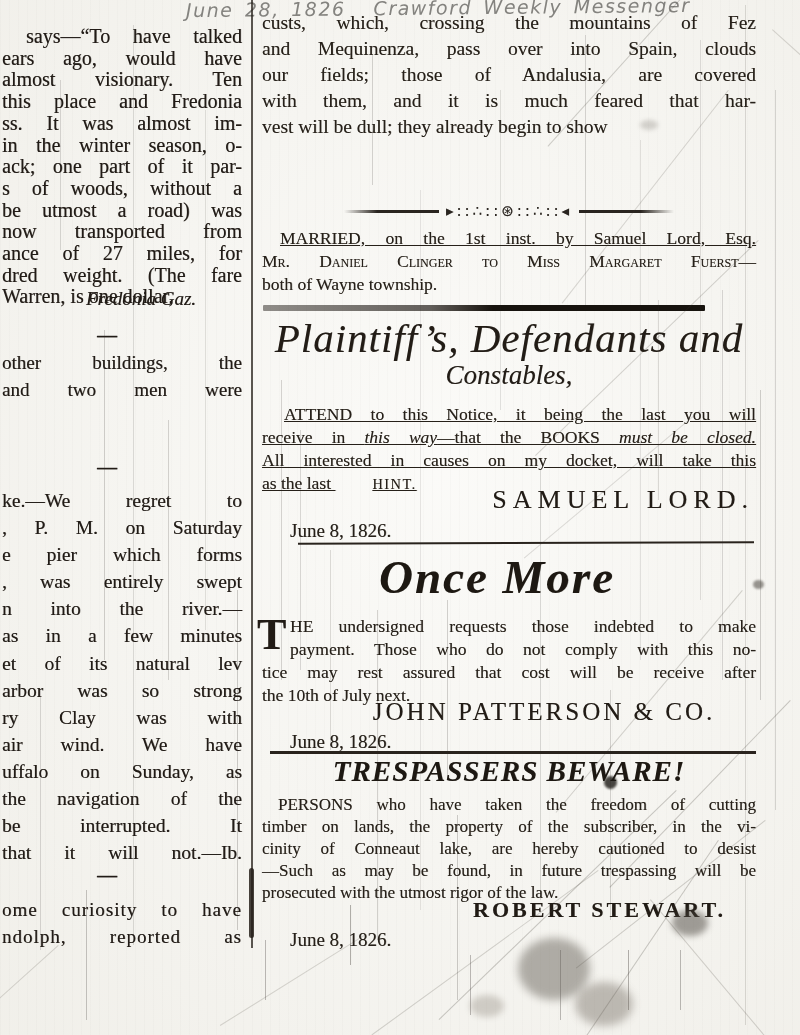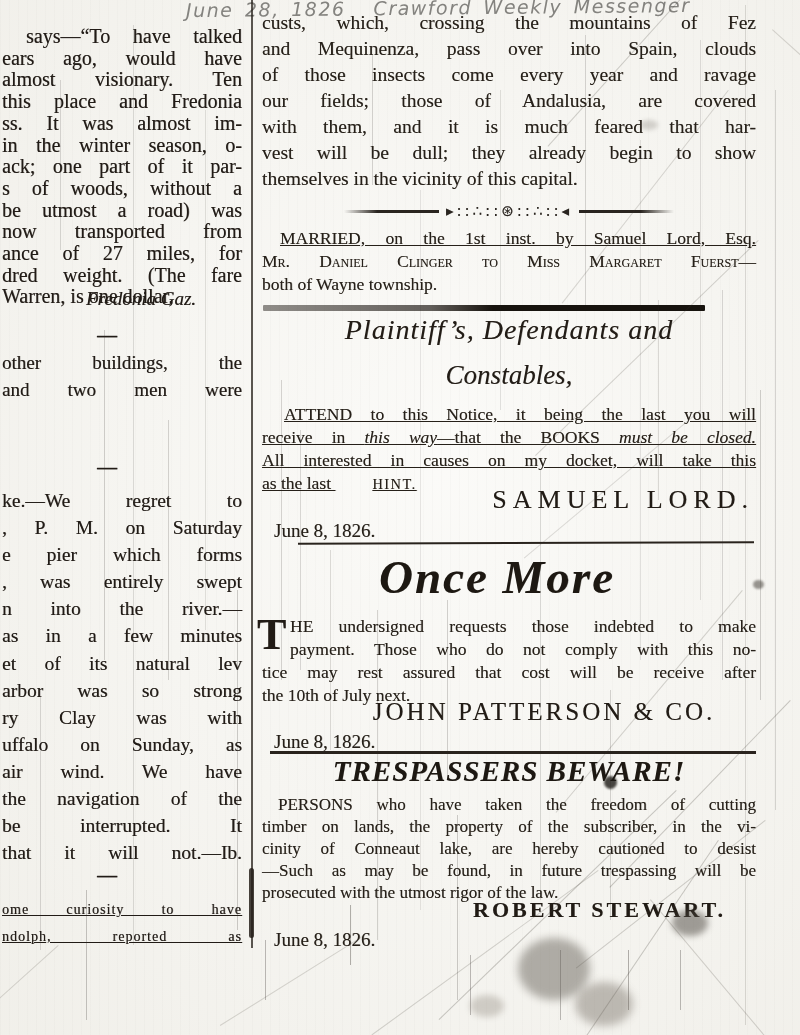--- a/index.html
+++ b/index.html
@@ -28,42 +28,42 @@
   .lc-para, .rc-para { position:absolute; left:0; width:100%; }
   .line { text-align:justify; text-align-last:justify; }
   .last-left .line:last-child { text-align-last:left; }
   
   #lc1 { top:26px;  font-size:20px;   line-height:21.7px; }
   #lc1 .line:first-child { padding-left:24px; }
   .lc-credit { position:absolute; top:288px; left:40px; width:198px; text-align:center; font-style:italic; font-size:19px; }
   .lc-dash { position:absolute; left:95px; font-size:20px; font-weight:bold; }
   #lc2 { top:350px; font-size:19px;   line-height:26.5px; }
   #lc3 { top:487px; font-size:19.5px; line-height:27.1px; }
-  #lc4 { top:896px; font-size:14px; line-height:27px; letter-spacing:1px;text-decoration:underline; }
+  #lc4 { top:896px; font-size:19px; line-height:27px; letter-spacing:1px; }
   
   #locusts { top:10px; font-size:19.5px; line-height:26px; }
   .ornament { position:absolute; top:202px; left:0; width:494px; display:flex; align-items:center; justify-content:center; gap:7px; color:#2a2520; }
   .orn-line { display:inline-block; width:95px; height:3px; }
   .orn-line.l { background:linear-gradient(90deg, transparent, #2a2520 35%, #2a2520); }
   .orn-line.r { background:linear-gradient(270deg, transparent, #2a2520 35%, #2a2520); }
   .orn-text { font-family:"DejaVu Sans",sans-serif; font-size:15px; letter-spacing:3px; }
   #married { top:227px; font-size:17.5px; line-height:23px; }
   #married .line:nth-child(1) { padding-left:18px;text-decoration:underline; }
   .sc  { font-variant:small-caps; }
   .caps-small { font-size:.82em; letter-spacing:1.5px;margin-left:37px; }
   .rule-thick { position:absolute; top:305px; left:1px; width:442px; height:6px; border-radius:1px;
     background:linear-gradient(90deg, rgba(40,35,30,.5), rgba(40,35,30,.72) 38%, #17130e 52%, #17130e); }
-  .pl-head1 { position:absolute; top:314px; left:0; width:494px; text-align:center; font-style:italic; font-weight:500; font-size:28px; letter-spacing:1px; color:#221c16; }
+  .pl-head1 { position:absolute; top:314px; left:0; width:494px; text-align:center; font-style:italic; font-weight:500; font-size:41px; letter-spacing:1px; color:#221c16; }
   .pl-head2 { position:absolute; top:360px; left:0; width:494px; text-align:center; font-style:italic; font-weight:500; font-size:27px; color:#221c16; }
   #attend { top:403px; font-size:17.5px; line-height:23px;text-decoration:underline; }
   #attend .line:nth-child(1) { padding-left:22px; }
   #attend .line:nth-child(4) { text-align-last:left; }
   .sig { position:absolute; color:#211b15; }
   .sig-lord { top:485px; right:2px; font-size:26px; letter-spacing:6px; }
-  .date { position:absolute; left:12px; font-size:19px; }
+  .date { position:absolute; left:28px; font-size:19px; }
   .d1 { top:520px; } .d2 { top:731px; } .d3 { top:929px; }
   .rule-thin { position:absolute; background:#29231d; }
   .r1 { top:542px; left:36px; width:456px; height:2px; transform:rotate(-0.2deg); }
   .r2 { top:751px; left:8px;  width:486px; height:3px; }
   .once-head { position:absolute; top:550px; left:0; width:494px; text-align:center; font-weight:bold; font-style:italic; font-size:47px; letter-spacing:2px; color:#1d1812; transform:translateX(-12px); }
   .dropcap { position:absolute; top:613px; left:-5px; font-size:44px; line-height:44px; font-weight:bold; color:#211b15; }
   #once-body { top:615px; font-size:17.5px; line-height:23px; }
   #once-body .line:nth-child(1), #once-body .line:nth-child(2) { padding-left:28px; }
   .sig-patterson { top:698px; left:0; width:494px; text-align:center; padding-left:70px; font-size:25px; letter-spacing:3px; }
   .tres-head { position:absolute; top:755px; left:0; width:494px; text-align:center; font-weight:bold; font-style:italic; font-size:29px; letter-spacing:1px; color:#1d1812; }
@@ -114,43 +114,41 @@
     <div class="lc-para" id="lc3">
         <div class="line">ke.—We regret to</div>
         <div class="line">, P. M. on Saturday</div>
         <div class="line">e pier which forms</div>
         <div class="line">, was entirely swept</div>
         <div class="line">n into the river.—</div>
         <div class="line">as in a few minutes</div>
         <div class="line">et of its natural lev</div>
         <div class="line">arbor was so strong</div>
         <div class="line">ry Clay was with</div>
+        <div class="line">air wind.  We have</div>
         <div class="line">uffalo on Sunday, as</div>
-        <div class="line">air wind.  We have</div>
         <div class="line">the navigation of the</div>
         <div class="line">be interrupted.  It</div>
         <div class="line">that it will not.—Ib.</div>
       </div>
     <div class="lc-dash" style="top:864px">—</div>
     <div class="lc-para" id="lc4">
         <div class="line">ome curiosity to have</div>
         <div class="line">ndolph, reported as</div>
       </div>
   </div>
 
   <div class="right-col">
 
     <div class="rc-para last-left" id="locusts">
         <div class="line">custs, which, crossing the mountains of Fez</div>
         <div class="line">and Mequinenza, pass over into Spain, clouds</div>
-        <div class="line">of those insects come every year and ravage</div>
         <div class="line">our fields; those of Andalusia, are covered</div>
         <div class="line">with them, and it is much feared that har-</div>
         <div class="line">vest will be dull; they already begin to show</div>
-        <div class="line">themselves in the vicinity of this capital.</div>
       </div>
 
     <div class="ornament">
       <span class="orn-line l"></span>
       <span class="orn-text">▸::∴::⊛::∴::◂</span>
       <span class="orn-line r"></span>
     </div>
 
     <div class="rc-para" id="married">
       <div class="line">MARRIED, on the 1st inst. by Samuel Lord, Esq.</div>

